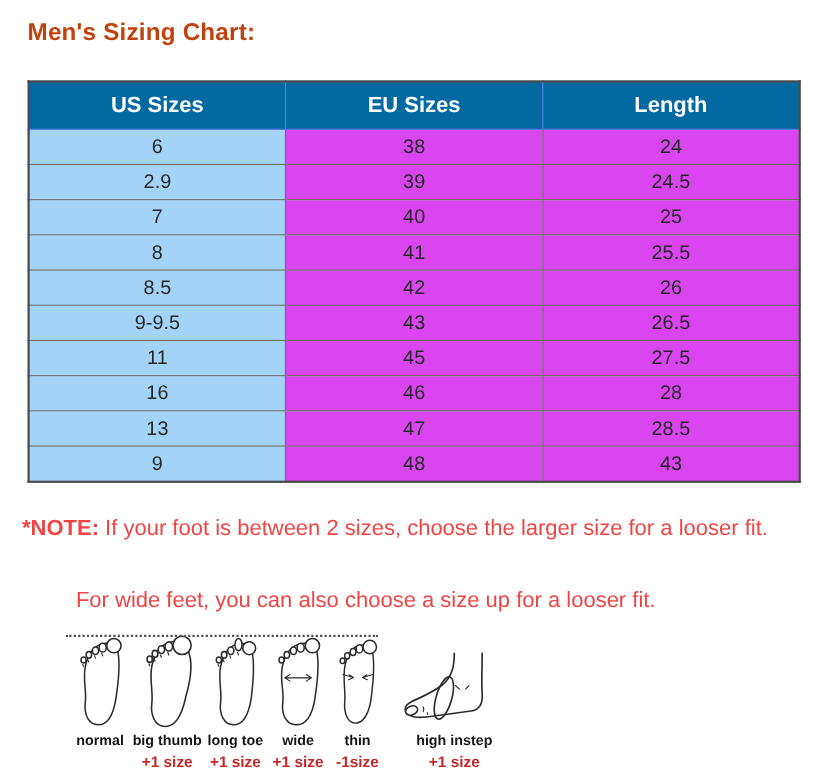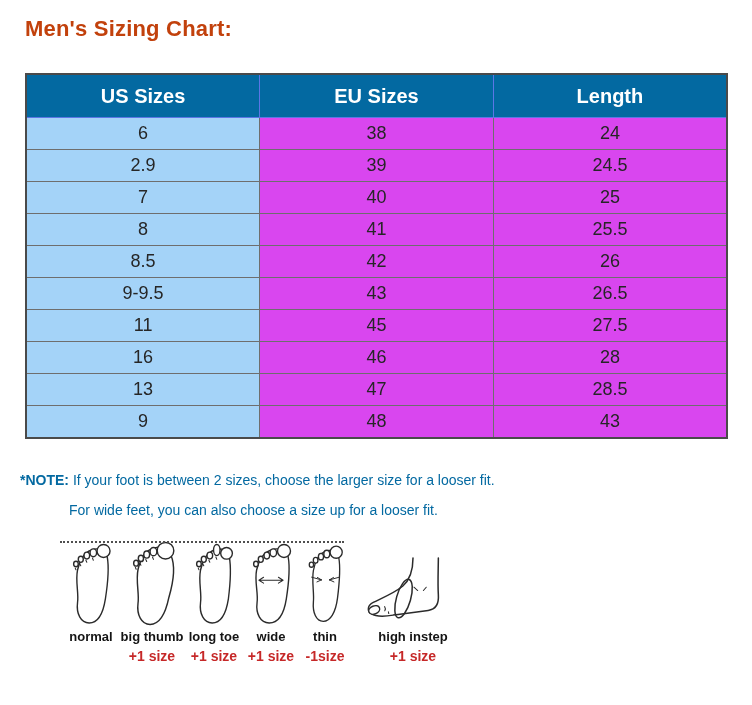--- a/index.html
+++ b/index.html
@@ -23,24 +23,24 @@
     border:1px solid #5c76e6;
   }
   table.sizes td {
     text-align:center; font-size:18px; color:#262626;
     height:29px; border:1px solid #6e6e6e; background:#d946ef;
     font-weight:400;
   }
   table.sizes td.us { background:#a4d3f8; }
   .note {
     margin:26px 0 0 20px;
-    color:#0369a1; font-size:14px; line-height:30px;
+    color:#ef4444; font-size:20px; line-height:30px;
   }
   .note .prefix { font-weight:700; }
-  .note .line2 { padding-left:49px; }
+  .note .line2 { padding-left:49px;margin-top:36px; }
   .feet {
     position:relative; margin:15px 0 0 62px;
     display:flex; align-items:flex-end; width:560px;
   }
   .toe-line {
     position:absolute; top:1px; left:-2px; width:284px; height:0;
     border-top:2px dotted #4f4f4f;
   }
   .foot-col { display:flex; flex-direction:column; align-items:center; }
   .c1 { width:58px; } .c2 { width:64px; } .c3 { width:60px;text-align:right; }

